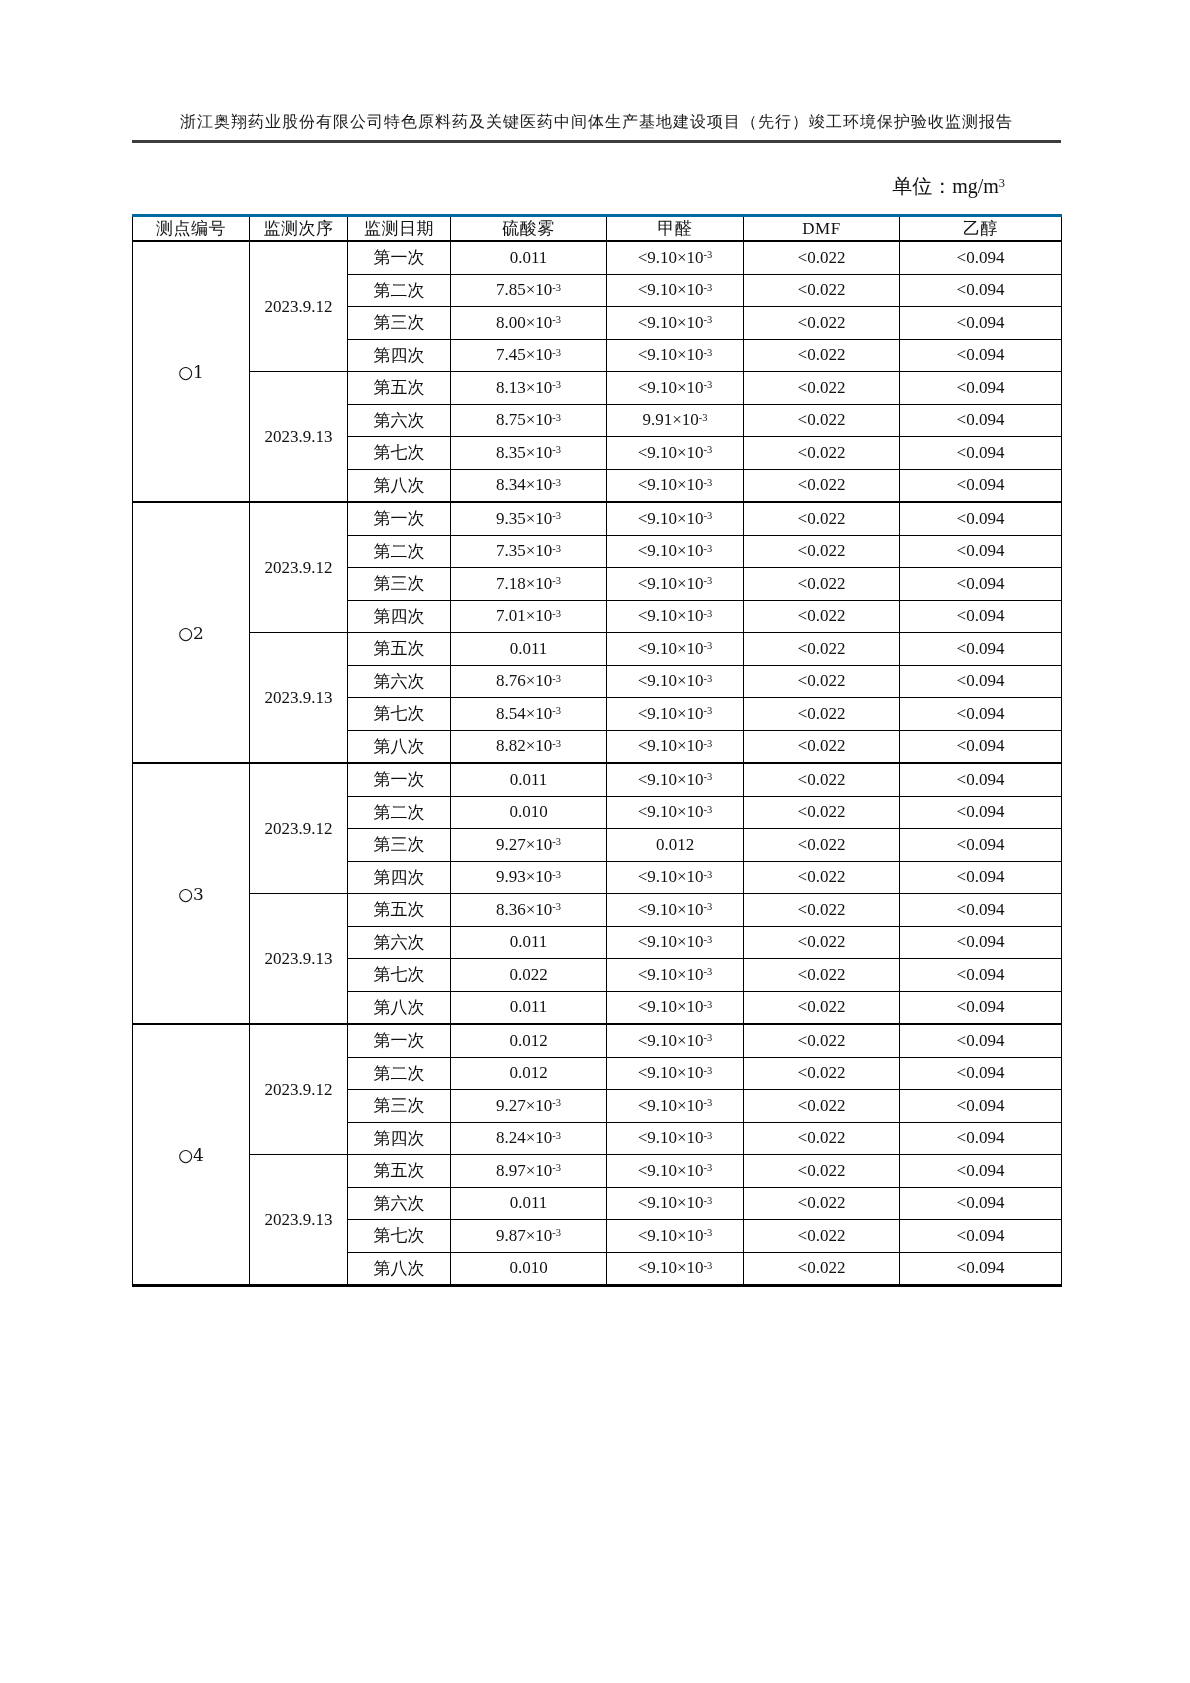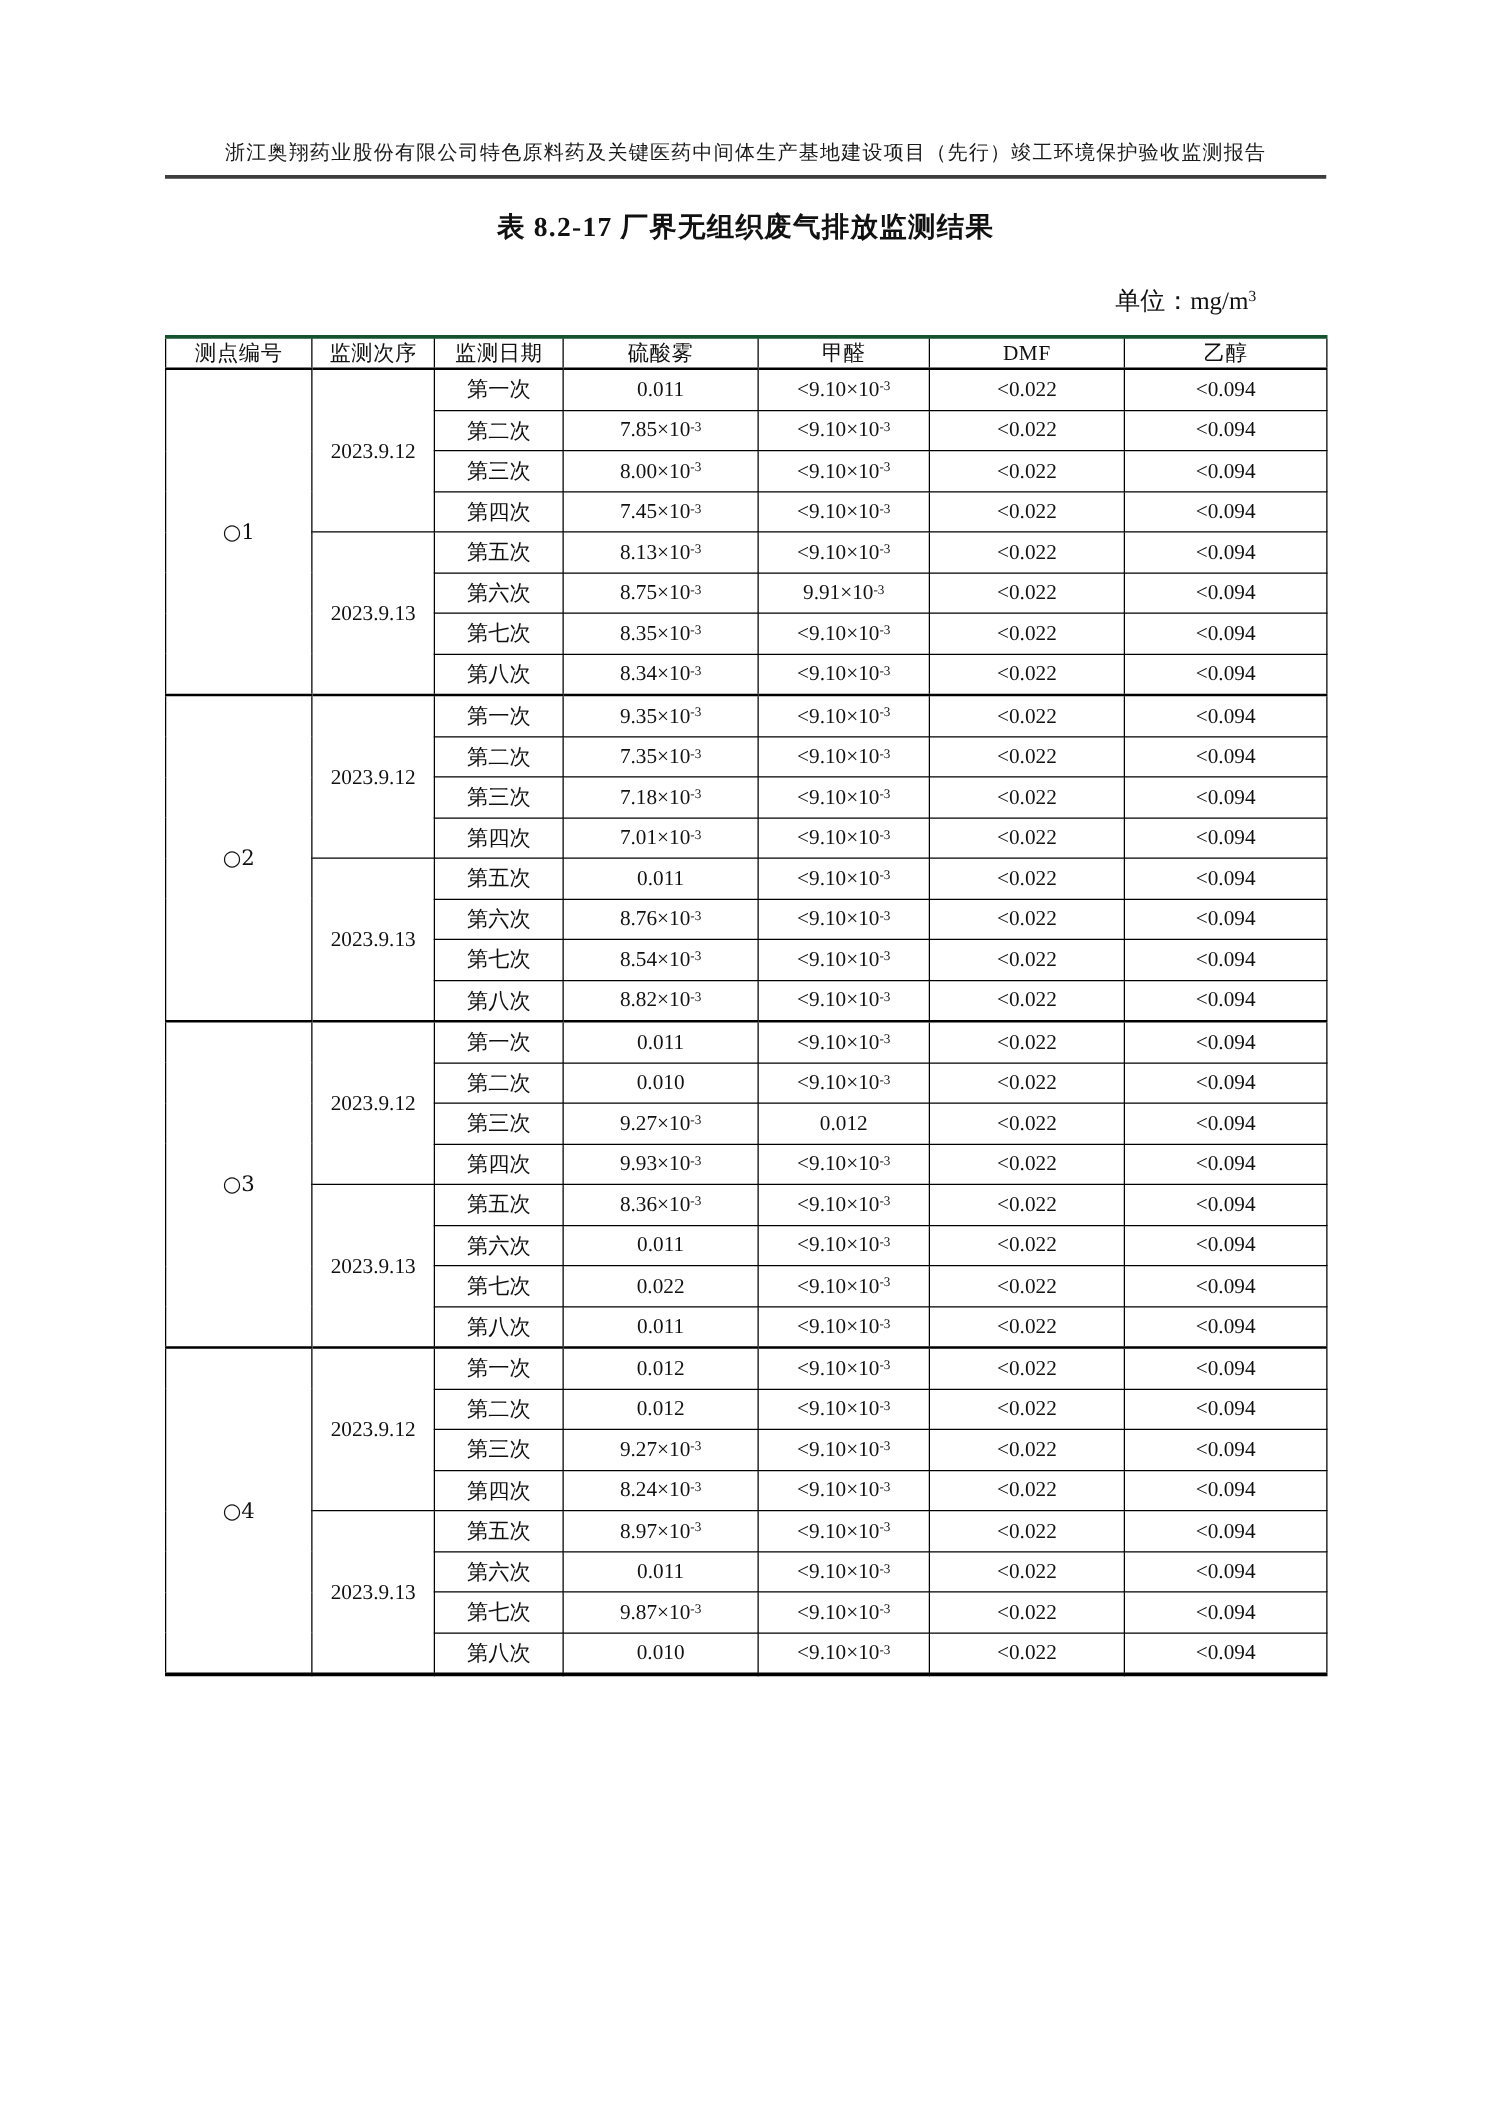--- a/index.html
+++ b/index.html
@@ -40,21 +40,21 @@
     margin-top:30px;
     text-align:right;
     padding-right:56px;
     font-size:20px;
   }
   table.monitor{
     margin-top:14px;
     width:929px;
     border-collapse:collapse;
     table-layout:fixed;
-    border-top:3px solid #14532d;
+    border-top:3px solid #0369a1;
     border-bottom:3px solid #000;
     font-size:17px;
   }
   table.monitor th, table.monitor td{
     border:1px solid #000;
     text-align:center;
     vertical-align:middle;
     padding:0;
     overflow:hidden;
   }
@@ -91,21 +91,20 @@
     text-align:center;
   }
 </style>
 </head>
 <body>
 
 <div class="page">
   <div class="content">
     <div class="report-header">浙江奥翔药业股份有限公司特色原料药及关键医药中间体生产基地建设项目（先行）竣工环境保护验收监测报告</div>
     <div class="header-rule"></div>
-    <h1 class="table-title">表 8.2-17 厂界无组织废气排放监测结果</h1>
     <div class="unit-line">单位：mg/m<sup>3</sup></div>
     <table class="monitor">
       <colgroup>
         <col style="width:117px">
           <col style="width:98px">
           <col style="width:103px">
         <col style="width:156px">
           <col style="width:137px">
           <col style="width:156px">
           <col style="width:162px">

